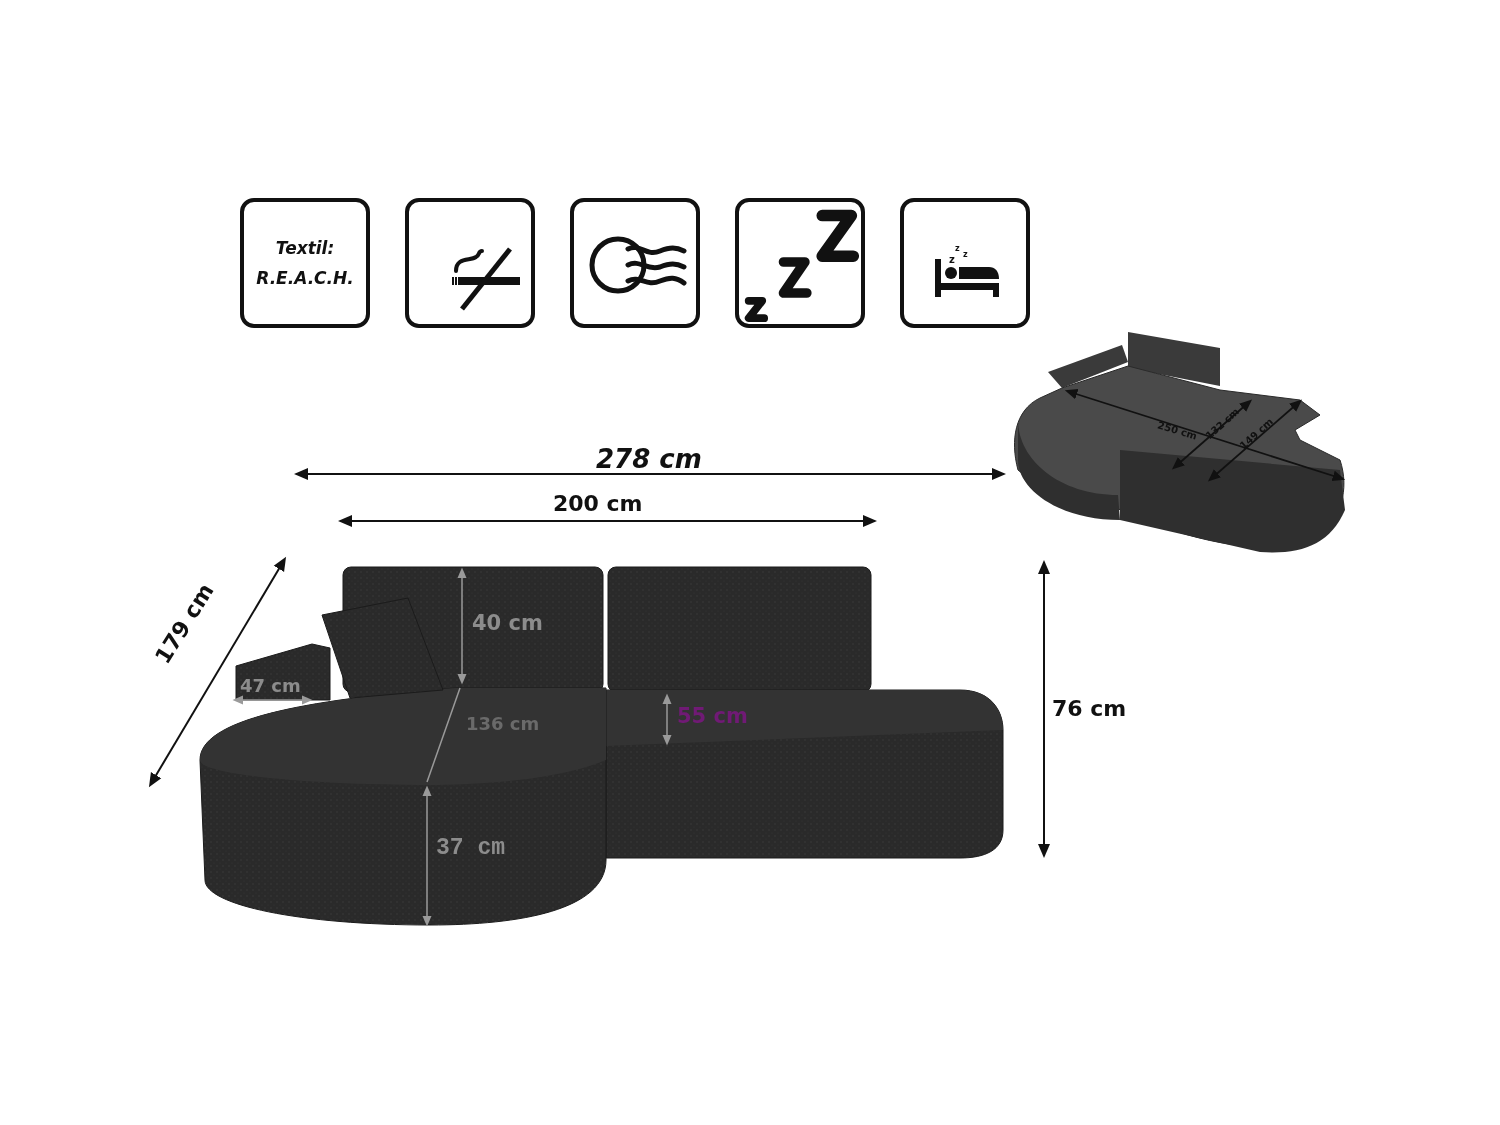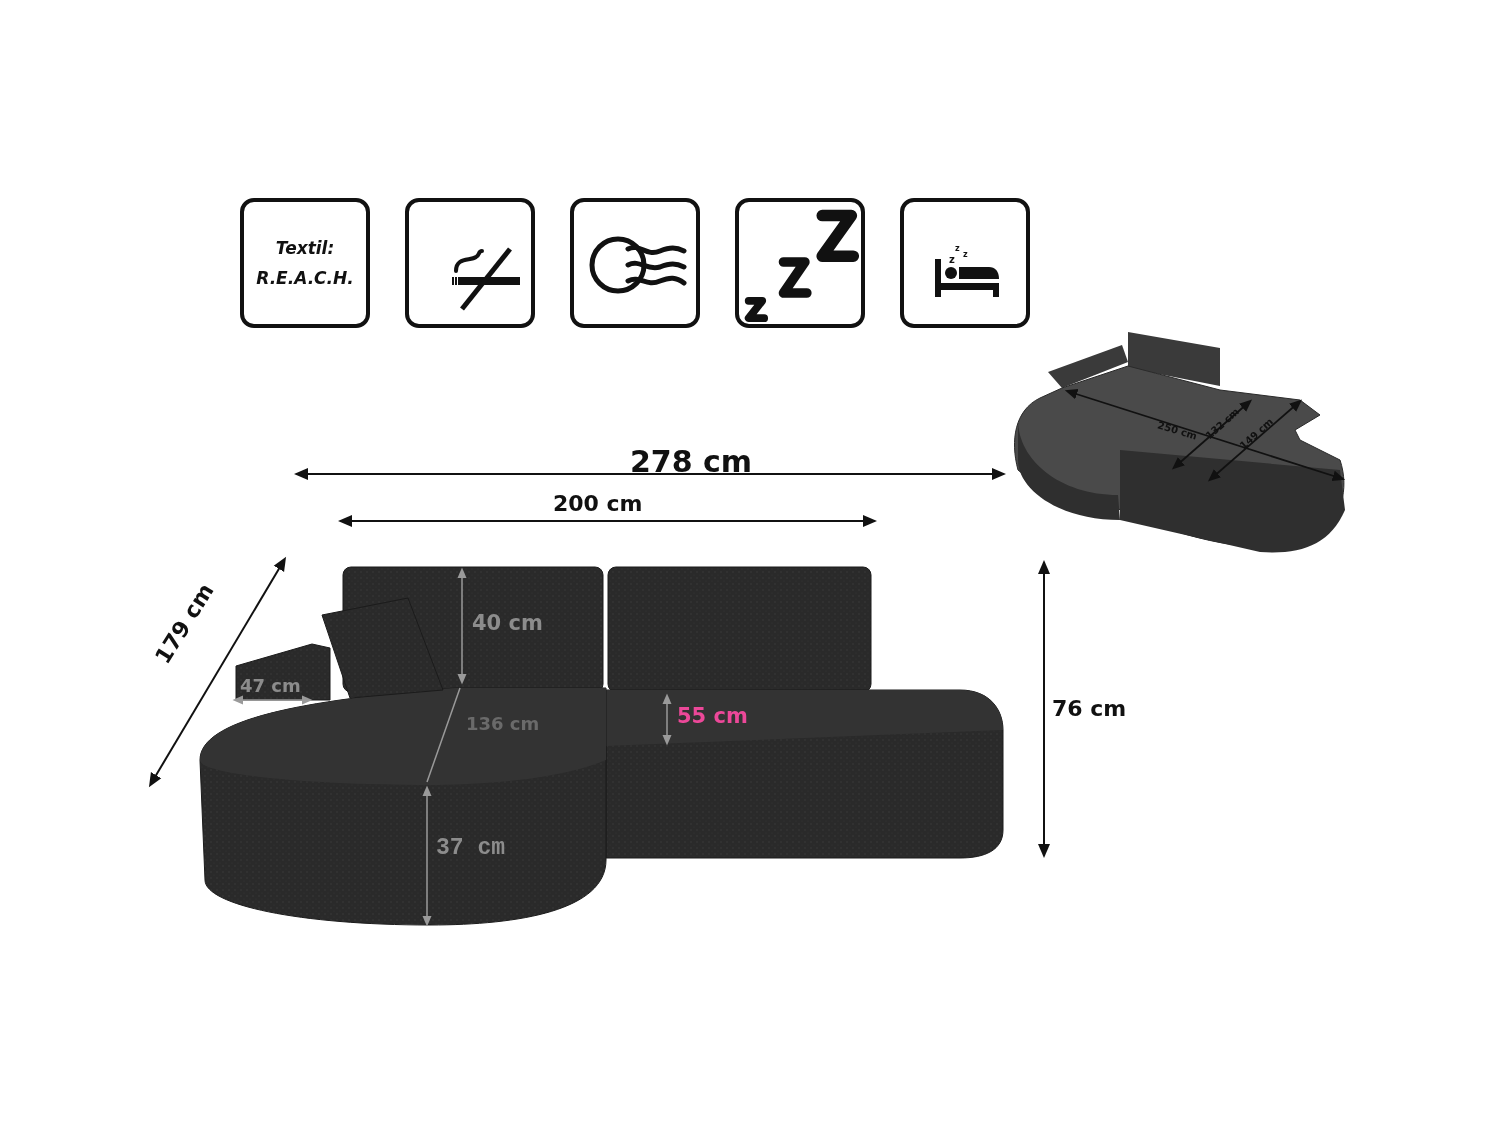--- a/index.html
+++ b/index.html
@@ -109,26 +109,26 @@
     <path d="M1128 332 L1220 348 L1220 386 L1128 368 Z" fill="#3a3a3a"></path>
     <path d="M1062 388 L1128 366 L1220 390 L1300 400 L1320 415 L1295 430 L1300 440 L1340 460 C1350 490 1340 520 1320 530 L1290 545 C1250 550 1200 545 1120 510 C1110 495 1050 500 1018 470 C1010 440 1015 410 1040 398 Z" fill="#4a4a4a" stroke="#2a2a2a"></path>
     <path d="M1018 420 C1018 460 1060 495 1118 495 L1120 520 C1060 520 1018 490 1018 460 Z" fill="#2f2f2f"></path>
     <path d="M1120 450 L1340 470 L1345 510 C1330 545 1300 555 1260 552 L1120 520 Z" fill="#2f2f2f"></path>
     <line x1="1070" y1="392" x2="1340" y2="478" stroke="#111" stroke-width="1.8" marker-start="url(#ah)" marker-end="url(#ah)"></line>
     <line x1="1176" y1="466" x2="1248" y2="403" stroke="#111" stroke-width="1.8" marker-start="url(#ah)" marker-end="url(#ah)"></line>
     <line x1="1212" y1="478" x2="1298" y2="403" stroke="#111" stroke-width="1.8" marker-start="url(#ah)" marker-end="url(#ah)"></line>
   </g>
 </svg>
 
-<div class="dim-lbl" style="left:630px;top:444px;font-size:30px;">278 cm</div>
+<div class="dim-lbl" style="left:596px;top:444px;font-size:26px;font-style:italic;">278 cm</div>
 <div class="dim-lbl" style="left:553px;top:491px;font-size:22px;">200 cm</div>
 <div class="dim-lbl" style="left:150px;top:655px;font-size:22px;transform:rotate(-58deg);transform-origin:left top;">179 cm</div>
 <div class="dim-lbl" style="left:1052px;top:696px;font-size:22px;">76 cm</div>
 
 <div class="dim-in" style="left:472px;top:611px;font-size:21px;">40 cm</div>
 <div class="dim-in" style="left:240px;top:675px;font-size:18px;">47 cm</div>
 <div class="dim-in" style="left:466px;top:713px;font-size:18px;color:#6a6a6a;">136 cm</div>
-<div class="dim-in" style="left:677px;top:704px;font-size:21px;color:#ec4899;">55 cm</div>
+<div class="dim-in" style="left:677px;top:704px;font-size:21px;color:#701a75;">55 cm</div>
 <div class="dim-in" style="left:436px;top:835px;font-size:23px;font-family:Liberation Mono, monospace;">37 cm</div>
 
 <div class="small-lbl" style="left:1157px;top:425px;transform:rotate(17deg);">250 cm</div>
 <div class="small-lbl" style="left:1202px;top:418px;transform:rotate(-42deg);">132 cm</div>
 <div class="small-lbl" style="left:1236px;top:428px;transform:rotate(-42deg);">149 cm</div>
 
 </body></html>

